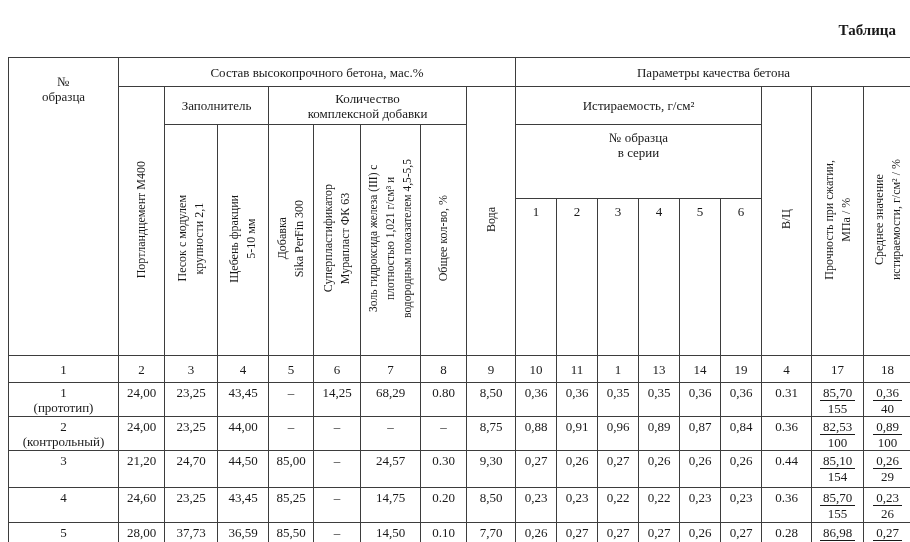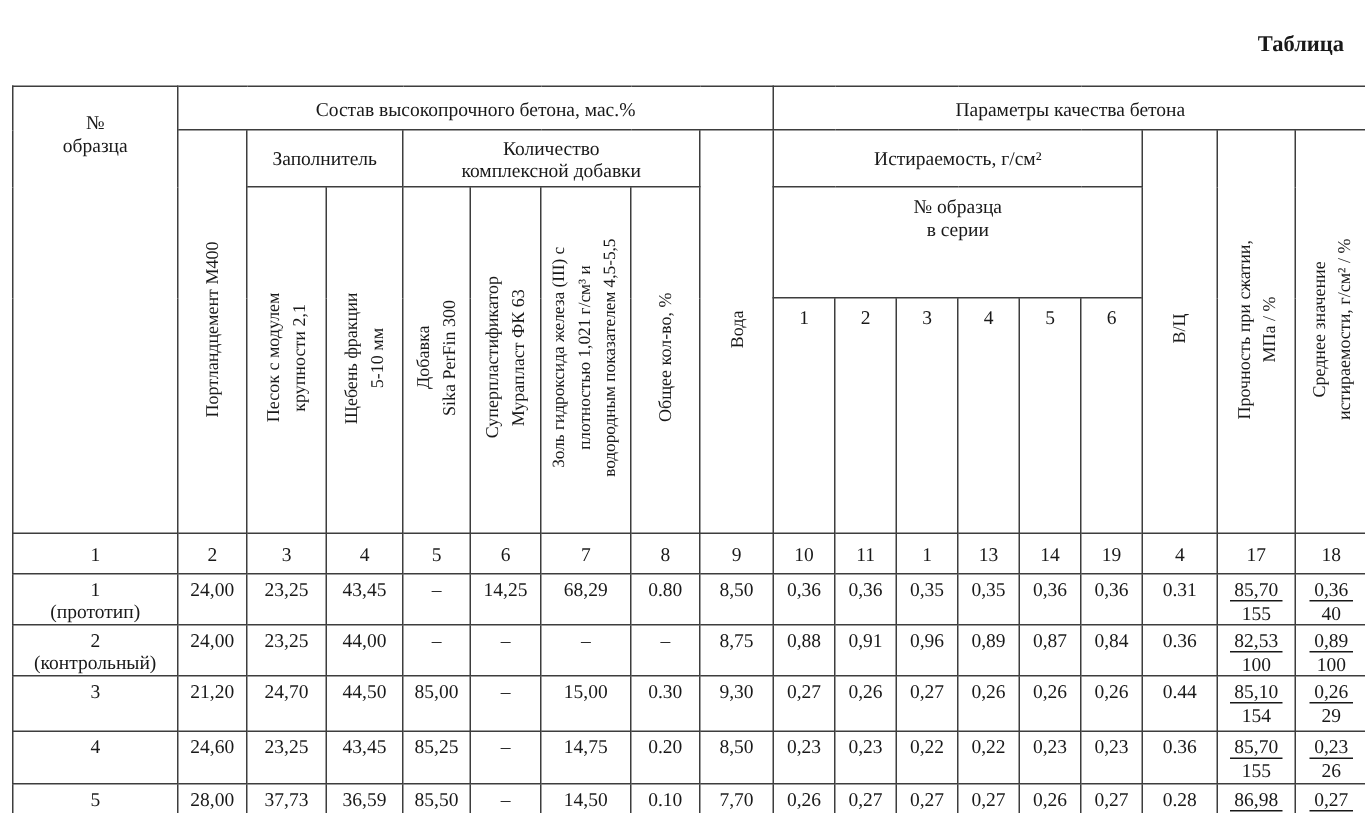--- a/index.html
+++ b/index.html
@@ -204,21 +204,21 @@
           <td class="bcell"><span class="fnum">82,53</span><span class="fden">100</span></td>
           <td class="bcell"><span class="fnum">0,89</span><span class="fden">100</span></td>
         </tr>
         <tr class="brow-2">
           <td class="bcell pre">3</td>
           <td class="bcell">21,20</td>
           <td class="bcell">24,70</td>
           <td class="bcell">44,50</td>
           <td class="bcell">85,00</td>
           <td class="bcell">–</td>
-          <td class="bcell">15,00</td>
+          <td class="bcell">24,57</td>
           <td class="bcell">0.30</td>
           <td class="bcell">9,30</td>
           <td class="bcell">0,27</td>
           <td class="bcell">0,26</td>
           <td class="bcell">0,27</td>
           <td class="bcell">0,26</td>
           <td class="bcell">0,26</td>
           <td class="bcell">0,26</td>
           <td class="bcell">0.44</td>
           <td class="bcell"><span class="fnum">85,10</span><span class="fden">154</span></td>

